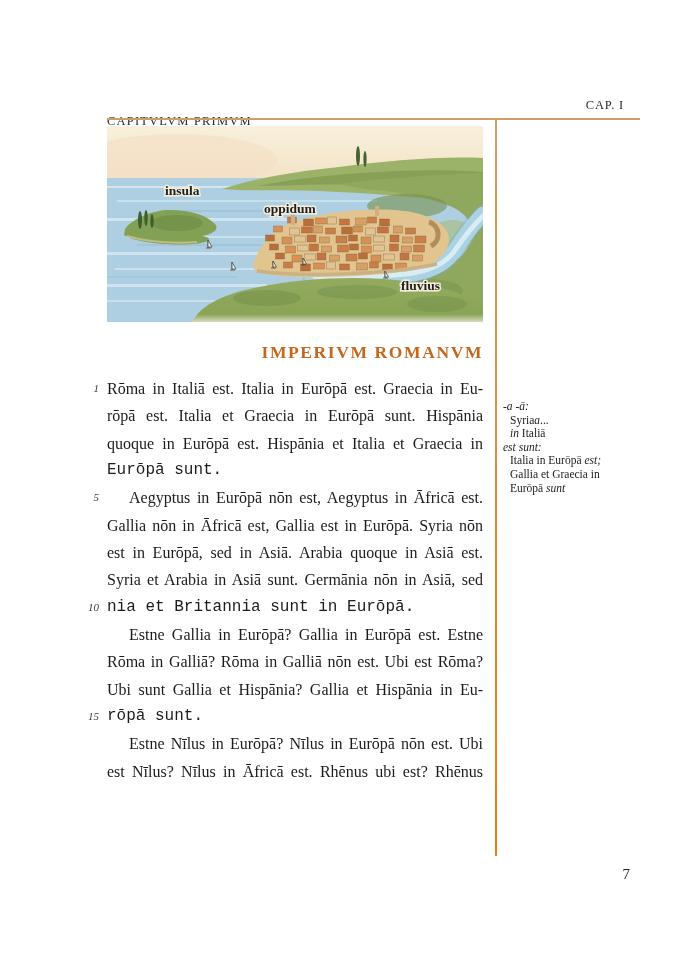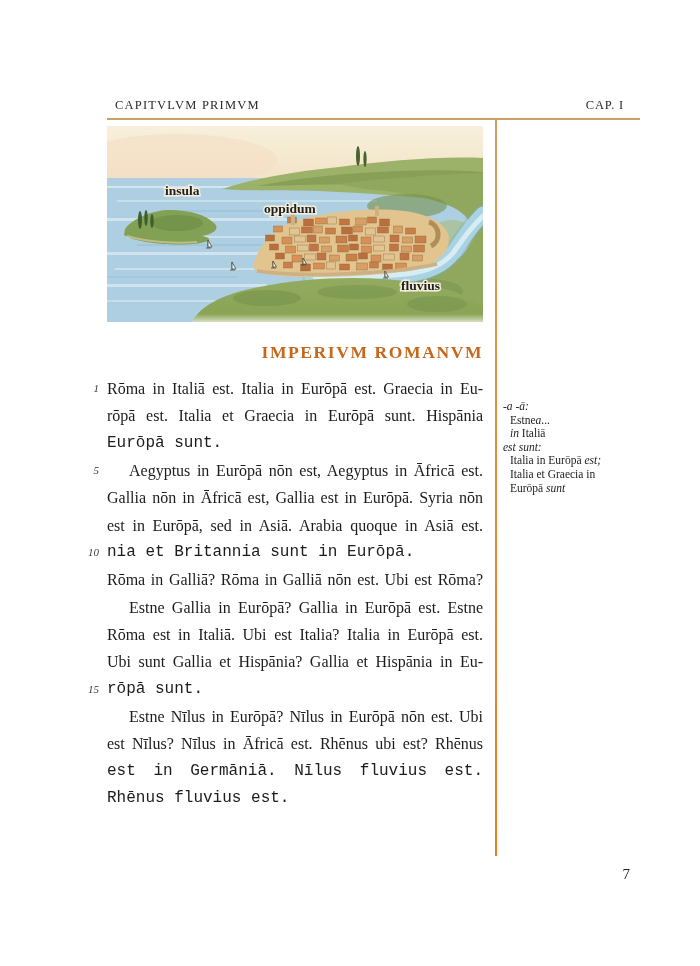--- a/index.html
+++ b/index.html
@@ -4,21 +4,21 @@
 <style>
   html,body{margin:0;padding:0;background:#e9e9e9;}
   .page{
     position:relative;width:700px;height:966px;background:#ffffff;
     font-family:"Liberation Serif","DejaVu Serif",serif;color:#1c1c1c;
     margin:0 auto;overflow:hidden;
   }
   
   .hdr{position:absolute;top:98px;left:107px;width:533px;height:16px;
        font-size:12.5px;letter-spacing:1.2px;color:#2b2b2b;}
-  .hdr .hl{position:absolute;left:0;top:0;margin-left:8px;}
+  .hdr .hl{position:absolute;left:0;top:16px;}
   .hdr .hr{position:absolute;right:16px;top:0;letter-spacing:.8px;}
   .hrule{position:absolute;top:118px;left:107px;width:533px;height:2px;background:#c9a066;}
   .vrule{position:absolute;top:118px;left:495px;width:2px;height:738px;
          background:linear-gradient(#cfa15e,#e8862a 60%,#ef7d1d);}
   
   .illu{position:absolute;top:126px;left:107px;width:376px;height:196px;}
   
   .ctitle{position:absolute;top:342px;left:107px;width:376px;text-align:right;
           font-size:17.5px;letter-spacing:1.6px;color:#c5671c;font-weight:bold;}
   
@@ -231,69 +231,69 @@
   <div class="ctitle">IMPERIVM ROMANVM</div>
 
   <div class="main">
     <div class="line">
         <span class="lnum">1</span>
         <span class="txt">Rōma in Italiā est. Italia in Eurōpā est. Graecia in Eu-</span>
       </div>
     <div class="line">
         <span class="txt">rōpā est. Italia et Graecia in Eurōpā sunt. Hispānia</span>
       </div>
+    <div class="line">
+        <span class="txt">quoque in Eurōpā est. Hispānia et Italia et Graecia in</span>
+      </div>
     <div class="line last">
         <span class="txt">Eurōpā sunt.</span>
       </div>
     <div class="line ind">
         <span class="lnum">5</span>
         <span class="txt">Aegyptus in Eurōpā nōn est, Aegyptus in Āfricā est.</span>
       </div>
     <div class="line">
         <span class="txt">Gallia nōn in Āfricā est, Gallia est in Eurōpā. Syria nōn</span>
       </div>
     <div class="line">
         <span class="txt">est in Eurōpā, sed in Asiā. Arabia quoque in Asiā est.</span>
       </div>
+    <div class="line">
+        <span class="txt">Syria et Arabia in Asiā sunt. Germānia nōn in Asiā, sed</span>
+      </div>
     <div class="line last">
         <span class="lnum">10</span>
         <span class="txt">nia et Britannia sunt in Eurōpā.</span>
       </div>
-    <div class="line">
-        <span class="txt">Rōma in Galliā? Rōma in Galliā nōn est. Ubi est Rōma?</span>
-      </div>
     <div class="line ind">
         <span class="txt">Estne Gallia in Eurōpā? Gallia in Eurōpā est. Estne</span>
       </div>
     <div class="line">
-        <span class="txt">Rōma est in Italiā. Ubi est Italia? Italia in Eurōpā est.</span>
+        <span class="txt">Rōma in Galliā? Rōma in Galliā nōn est. Ubi est Rōma?</span>
       </div>
     <div class="line">
         <span class="txt">Ubi sunt Gallia et Hispānia? Gallia et Hispānia in Eu-</span>
       </div>
     <div class="line last">
         <span class="lnum">15</span>
         <span class="txt">rōpā sunt.</span>
       </div>
     <div class="line ind">
         <span class="txt">Estne Nīlus in Eurōpā? Nīlus in Eurōpā nōn est. Ubi</span>
       </div>
     <div class="line">
         <span class="txt">est Nīlus? Nīlus in Āfricā est. Rhēnus ubi est? Rhēnus</span>
       </div>
-    <div class="line last">
-        <span class="txt">est in Germāniā. Nīlus fluvius est. Rhēnus fluvius est.</span>
-      </div>
   </div>
 
   <div class="mnote" style="top:377px">
     <div class="ml"><span class="it">-a -ā:</span></div>
-    <div class="ml in"><span>Estne</span><span class="it">a</span><span>...</span></div>
+    <div class="ml in"><span>Syria</span><span class="it">a</span><span>...</span></div>
     <div class="ml in"><span class="it">in</span><span> Italiā</span></div>
     <div class="ml"><span class="it">est sunt:</span></div>
     <div class="ml in"><span>Italia in Eurōpā </span><span class="it">est;</span></div>
-    <div class="ml in"><span>Italia et Graecia in</span></div>
+    <div class="ml in"><span>Gallia et Graecia in</span></div>
     <div class="ml in"><span>Eurōpā </span><span class="it">sunt</span></div>
   </div>
 
 
   <div class="pnum">7</div>
 </div>
 
 </body></html>

